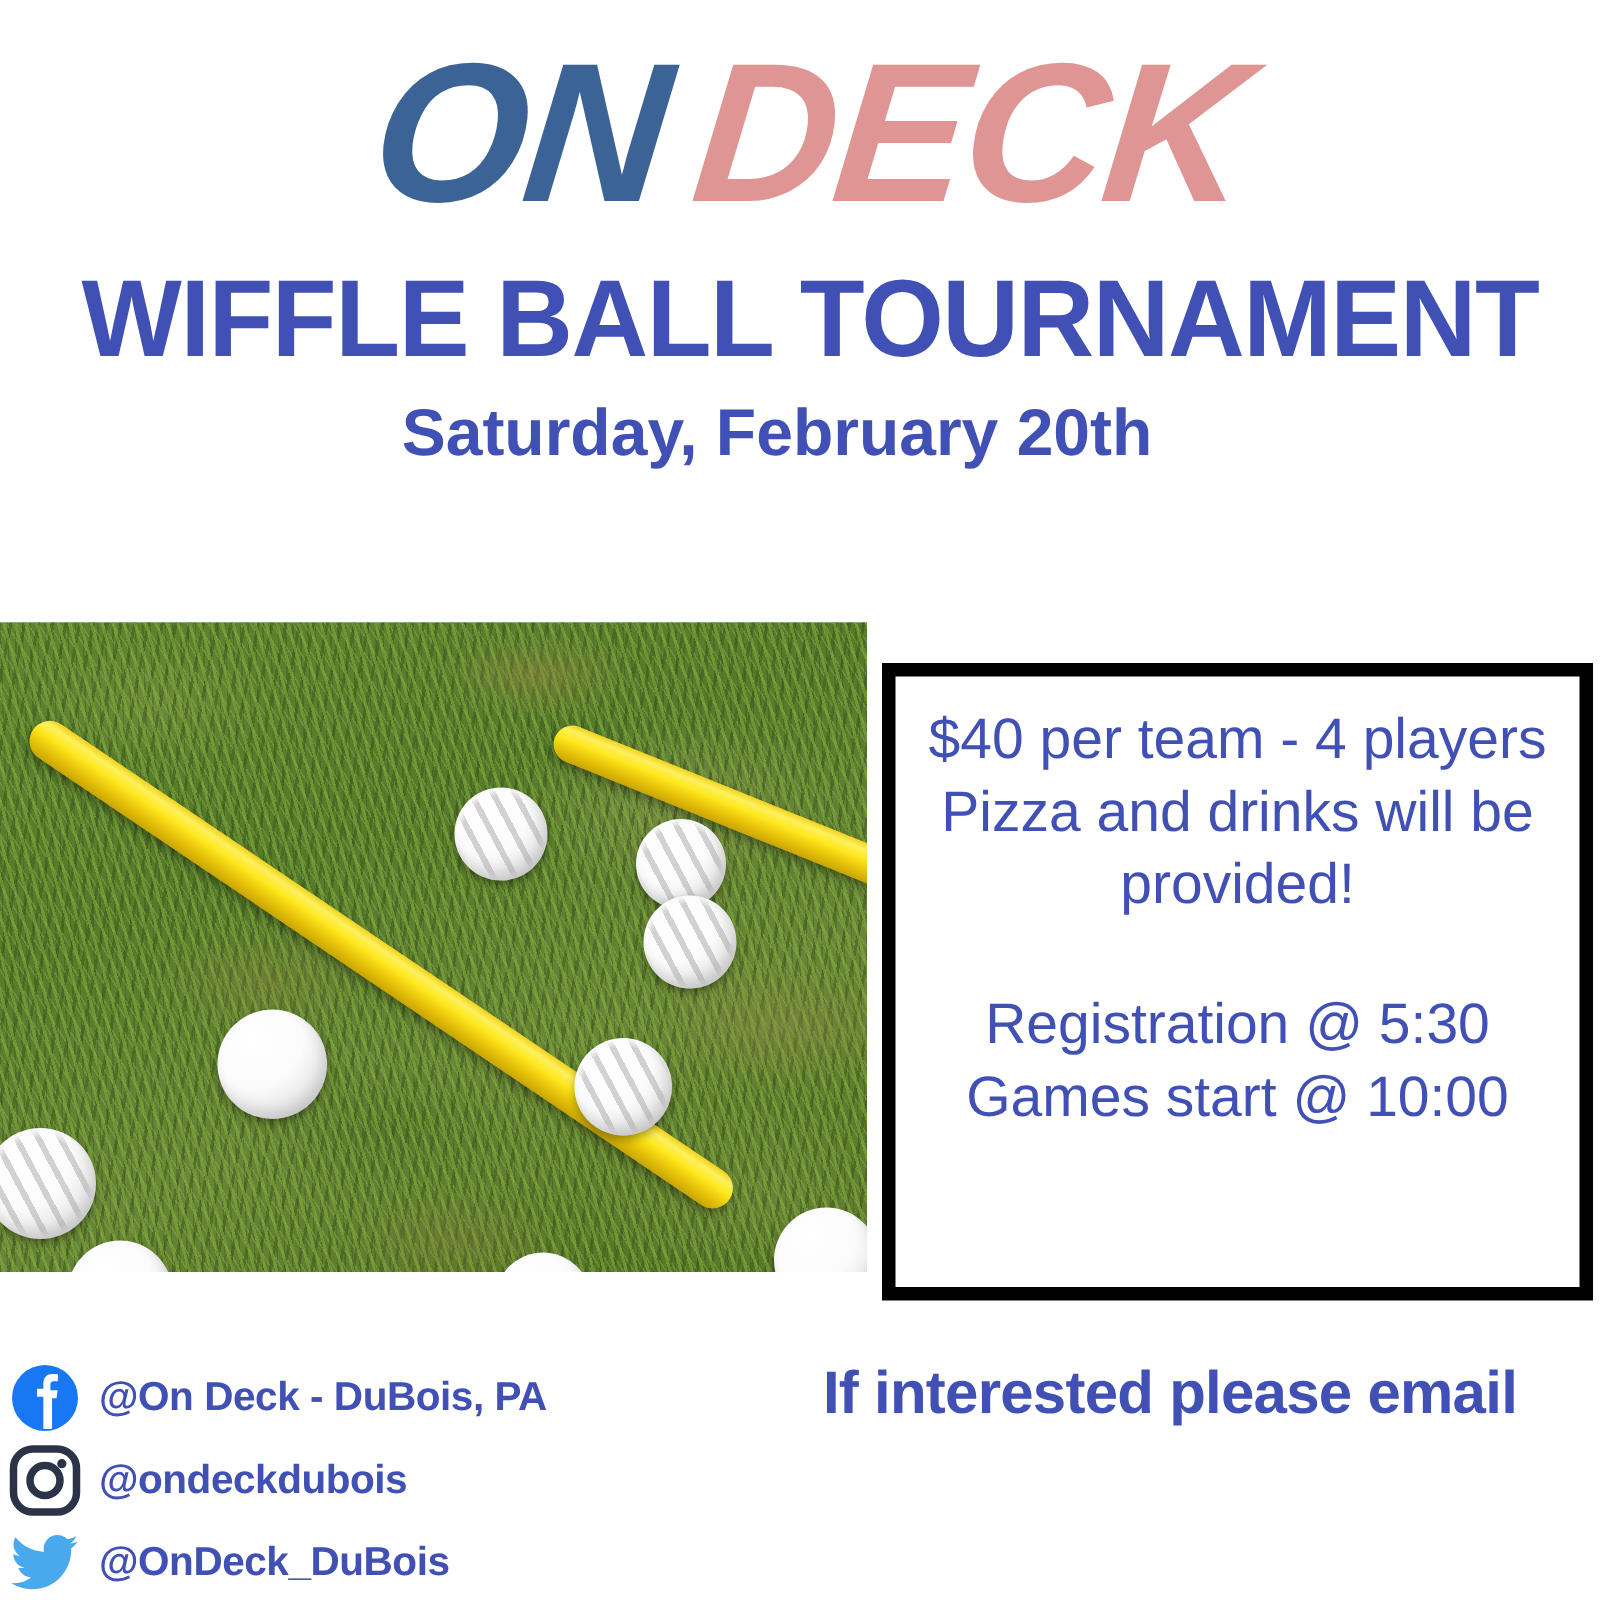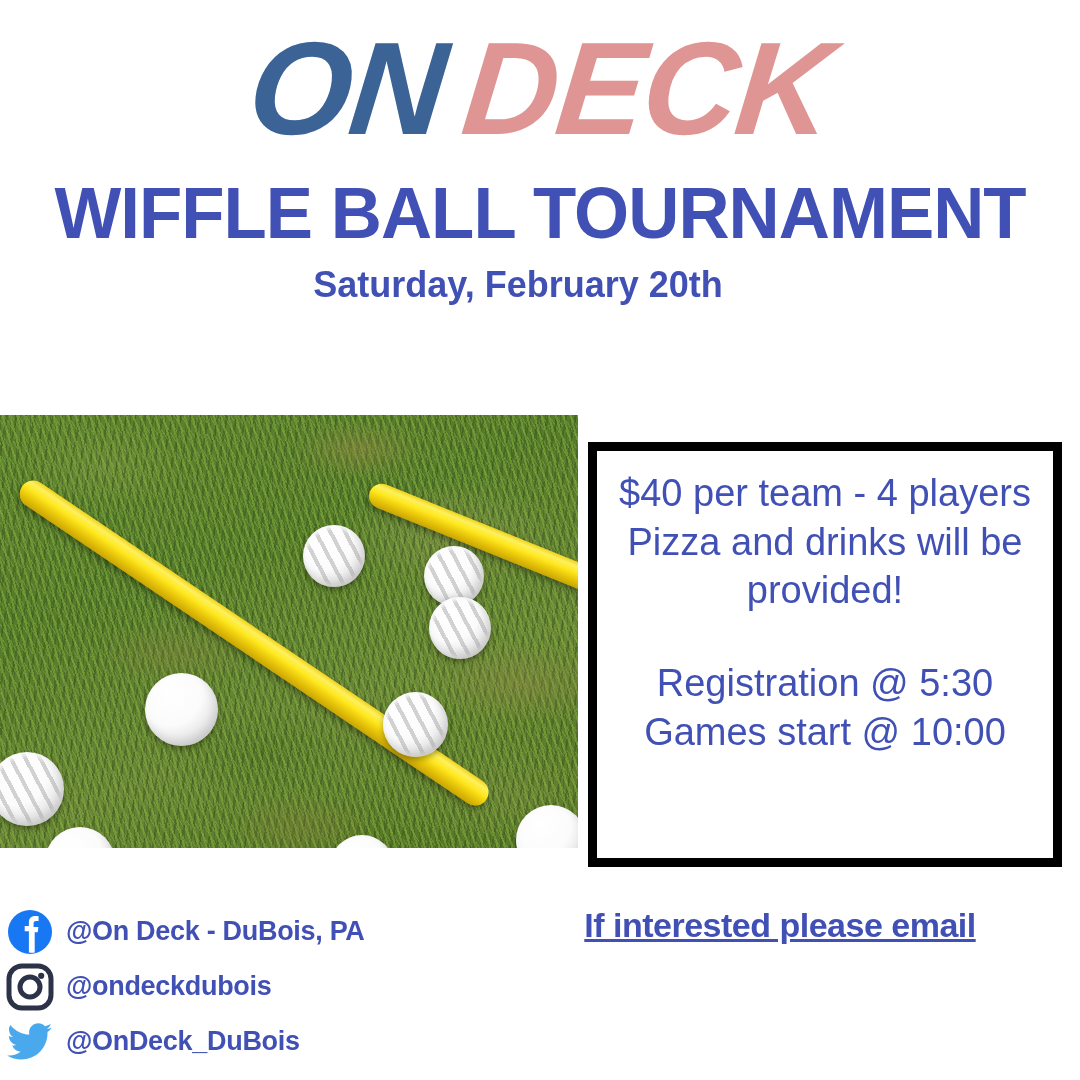--- a/index.html
+++ b/index.html
@@ -49,21 +49,21 @@
     line-height: 1.05;
     transform: scaleX(0.97);
   }
 
   
   .subhead {
     width: 1036px;
     text-align: center;
     font-family: "Liberation Sans", sans-serif;
     font-weight: bold;
-    font-size: 36px;
+    font-size: 44px;
     color: #4050B5;
     margin-top: 14px;
     line-height: 1.1;
   }
 
   
   .middle-row {
     position: absolute;
     left: 0;
     top: 415px;
@@ -224,26 +224,25 @@
   .email-col {
     position: absolute;
     left: 480px;
     top: 48px;
     width: 600px;
     text-align: center;
   }
   .email-line {
     font-family: "Liberation Sans", sans-serif;
     font-weight: bold;
-    font-size: 34px;
+    font-size: 40px;
     color: #4050B5;
     line-height: 1.25;
     white-space: nowrap;
     letter-spacing: -0.5px;
-    text-decoration: underline;
   }
 </style>
 </head>
 <body>
 
 <div class="logo-wrap">
   <span class="logo-word logo-on">ON</span><span class="logo-word logo-deck">DECK</span>
 </div>
 
 <div class="headline">WIFFLE BALL TOURNAMENT</div>

